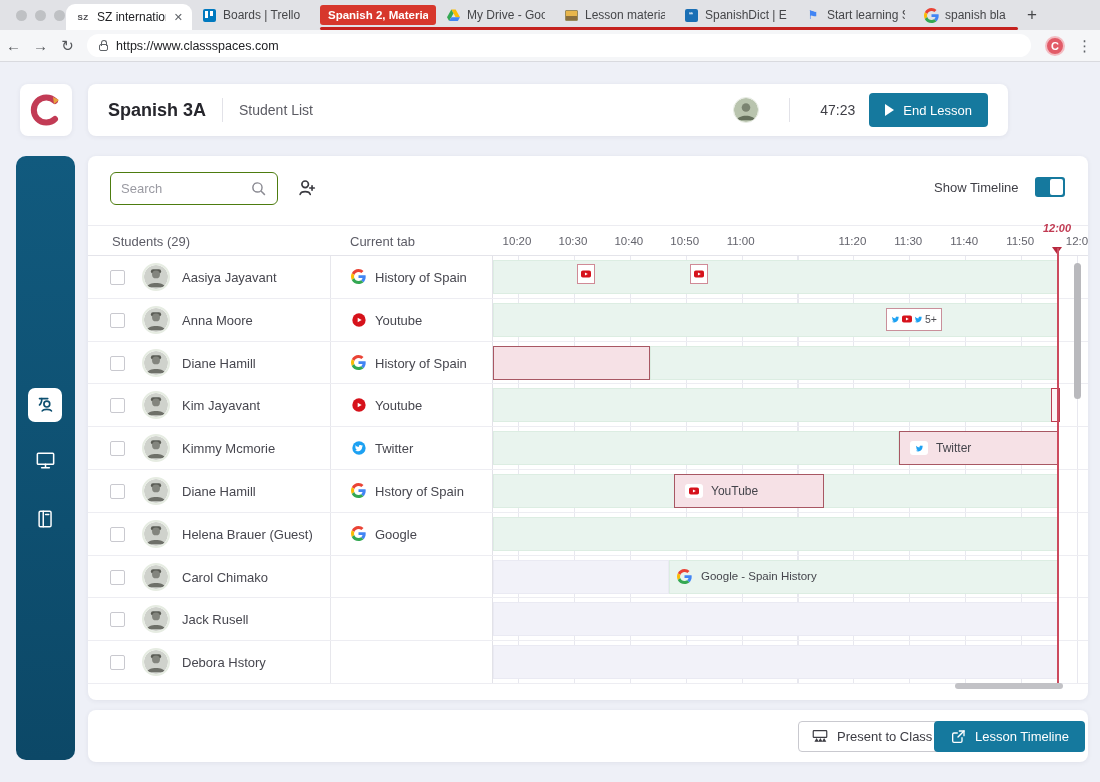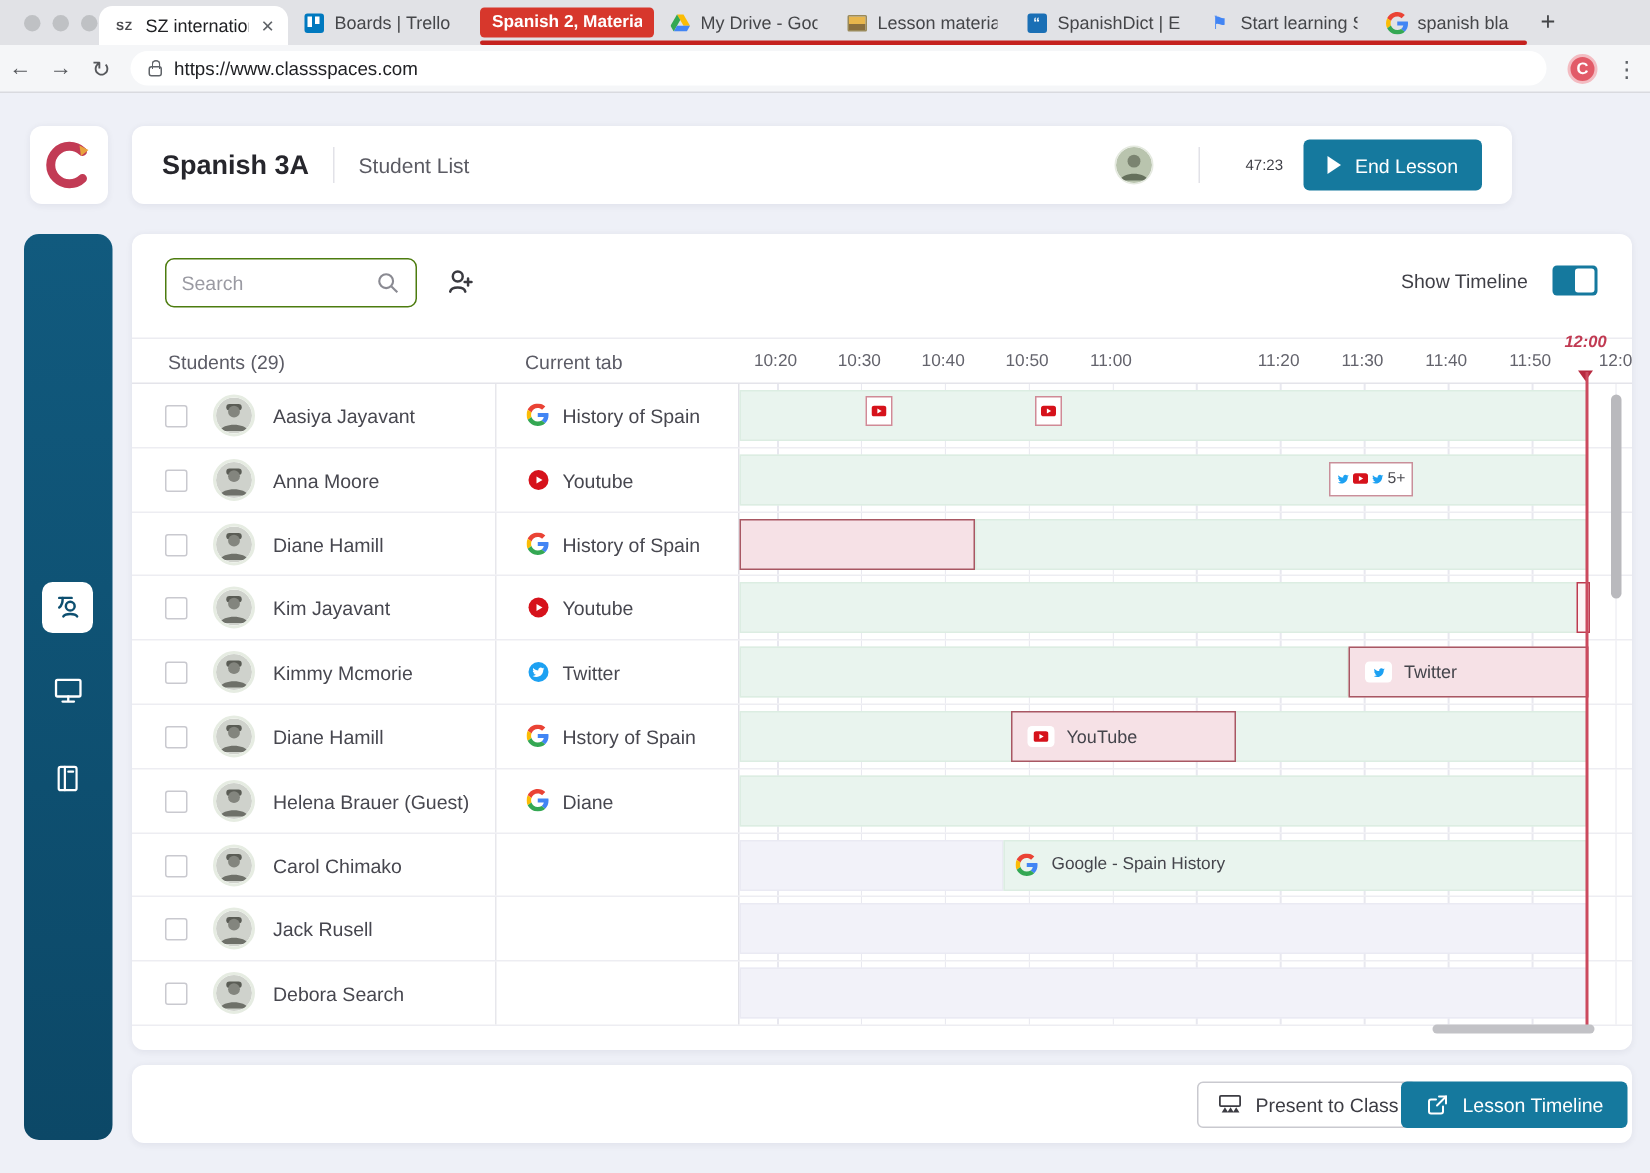--- a/index.html
+++ b/index.html
@@ -29,21 +29,21 @@
 
   
   .card { position:absolute; background:#fff; border-radius:8px; box-shadow:0 1px 5px rgba(40,40,70,.07); }
   .logo-card { left:20px; top:84px; width:52px; height:52px; display:flex; align-items:center; justify-content:center; }
   .app-header { left:88px; top:84px; width:920px; height:52px; display:flex; align-items:center; padding:0 20px; }
   .class-title { font-size:18px; font-weight:bold; color:#26262c; }
   .hdiv { width:1px; height:24px; background:#e2e2e8; margin:0 16px; }
   .page-sub { font-size:14px; color:#5b5b63; }
   .hd-right { margin-left:auto; display:flex; align-items:center; gap:14px; }
   .avatar-sm { width:26px; height:26px; border-radius:50%; overflow:hidden; border:1px solid #e4e9df; }
-  .timer { font-size:10px; color:#3f3f46; }
+  .timer { font-size:14px; color:#3f3f46; }
   .btn-teal { background:#15799e; color:#fff; border:none; border-radius:4px; font-size:13px; font-family:inherit; display:flex; align-items:center; gap:9px; padding:0 16px; height:34px; }
   .play-tri { width:0; height:0; border-left:9px solid #fff; border-top:6px solid transparent; border-bottom:6px solid transparent; }
 
   .sidebar { position:absolute; left:16px; top:156px; width:59px; height:604px; border-radius:10px; background:linear-gradient(#115a7e,#0c4867); }
   .sb-active { position:absolute; left:12px; top:232px; width:34px; height:34px; background:#fff; border-radius:7px; display:flex; align-items:center; justify-content:center; }
   .sb-ic { position:absolute; left:17px; width:25px; height:25px; display:flex; align-items:center; justify-content:center; }
 
   .main-card { left:88px; top:156px; width:1000px; height:544px; overflow:hidden; }
   .search-box { position:absolute; left:22px; top:16px; width:168px; height:33px; border:1px solid #4d7c0f; border-radius:6px; display:flex; align-items:center; padding:0 10px; }
   .search-box input { border:none; outline:none; flex:1; font-size:13px; font-family:inherit; color:#3c3c43; background:transparent; width:110px; }
@@ -453,21 +453,21 @@
             <path d="M3 26c2-6.5 20-6.5 22 0" fill="#6e7069"></path>
           </svg></div>
         <div class="nm">Helena Brauer (Guest)</div>
         <div class="tabcell">
           <div class="ti"><svg width="15" height="15" viewBox="0 0 48 48">
               <path fill="#EA4335" d="M24 9.5c3.5 0 6.7 1.2 9.2 3.6l6.9-6.9C35.9 2.4 30.5 0 24 0 14.6 0 6.5 5.4 2.6 13.2l8 6.2C12.4 13.7 17.7 9.5 24 9.5z"></path>
               <path fill="#4285F4" d="M47 24.6c0-1.6-.2-3.1-.4-4.6H24v9h12.9c-.6 3-2.3 5.5-4.8 7.2l7.7 6C44.4 38 47 31.9 47 24.6z"></path>
               <path fill="#FBBC05" d="M10.5 28.6C10 27.1 9.8 25.6 9.8 24s.3-3.1.8-4.6l-8-6.2C.9 16.5 0 20.1 0 24s.9 7.5 2.6 10.8l7.9-6.2z"></path>
               <path fill="#34A853" d="M24 48c6.5 0 11.9-2.1 15.9-5.8l-7.7-6c-2.2 1.4-4.9 2.3-8.2 2.3-6.3 0-11.6-4.2-13.5-9.9l-8 6.2C6.5 42.6 14.6 48 24 48z"></path>
             </svg></div>
-          <div class="tl">Diane</div>
+          <div class="tl">Google</div>
         </div>
         <div class="strip">
           <div class="bar green" style="left: 0px; width: 565px;"></div>
         </div>
       </div>
       <div class="row">
         <div class="chk"></div>
         <div class="av"><svg width="24" height="24" viewBox="0 0 28 28">
             <circle cx="14" cy="14" r="14" fill="#cfd2cc"></circle>
             <rect x="8" y="5" width="12" height="5" rx="2.5" fill="#5a5c55"></rect>
@@ -505,21 +505,21 @@
         </div>
       </div>
       <div class="row">
         <div class="chk"></div>
         <div class="av"><svg width="24" height="24" viewBox="0 0 28 28">
             <circle cx="14" cy="14" r="14" fill="#cfd2cc"></circle>
             <rect x="8" y="5" width="12" height="5" rx="2.5" fill="#5a5c55"></rect>
             <circle cx="14" cy="11" r="4.6" fill="#83857e"></circle>
             <path d="M3 26c2-6.5 20-6.5 22 0" fill="#6e7069"></path>
           </svg></div>
-        <div class="nm">Debora Search</div>
+        <div class="nm">Debora Hstory</div>
         <div class="tabcell"></div>
         <div class="strip">
           <div class="bar lav" style="left: 0px; width: 565px;"></div>
         </div>
       </div>
       <div class="cur-line"></div>
     </div>
   <div class="vscroll"></div>
   <div class="hscroll"></div>
 </div>

